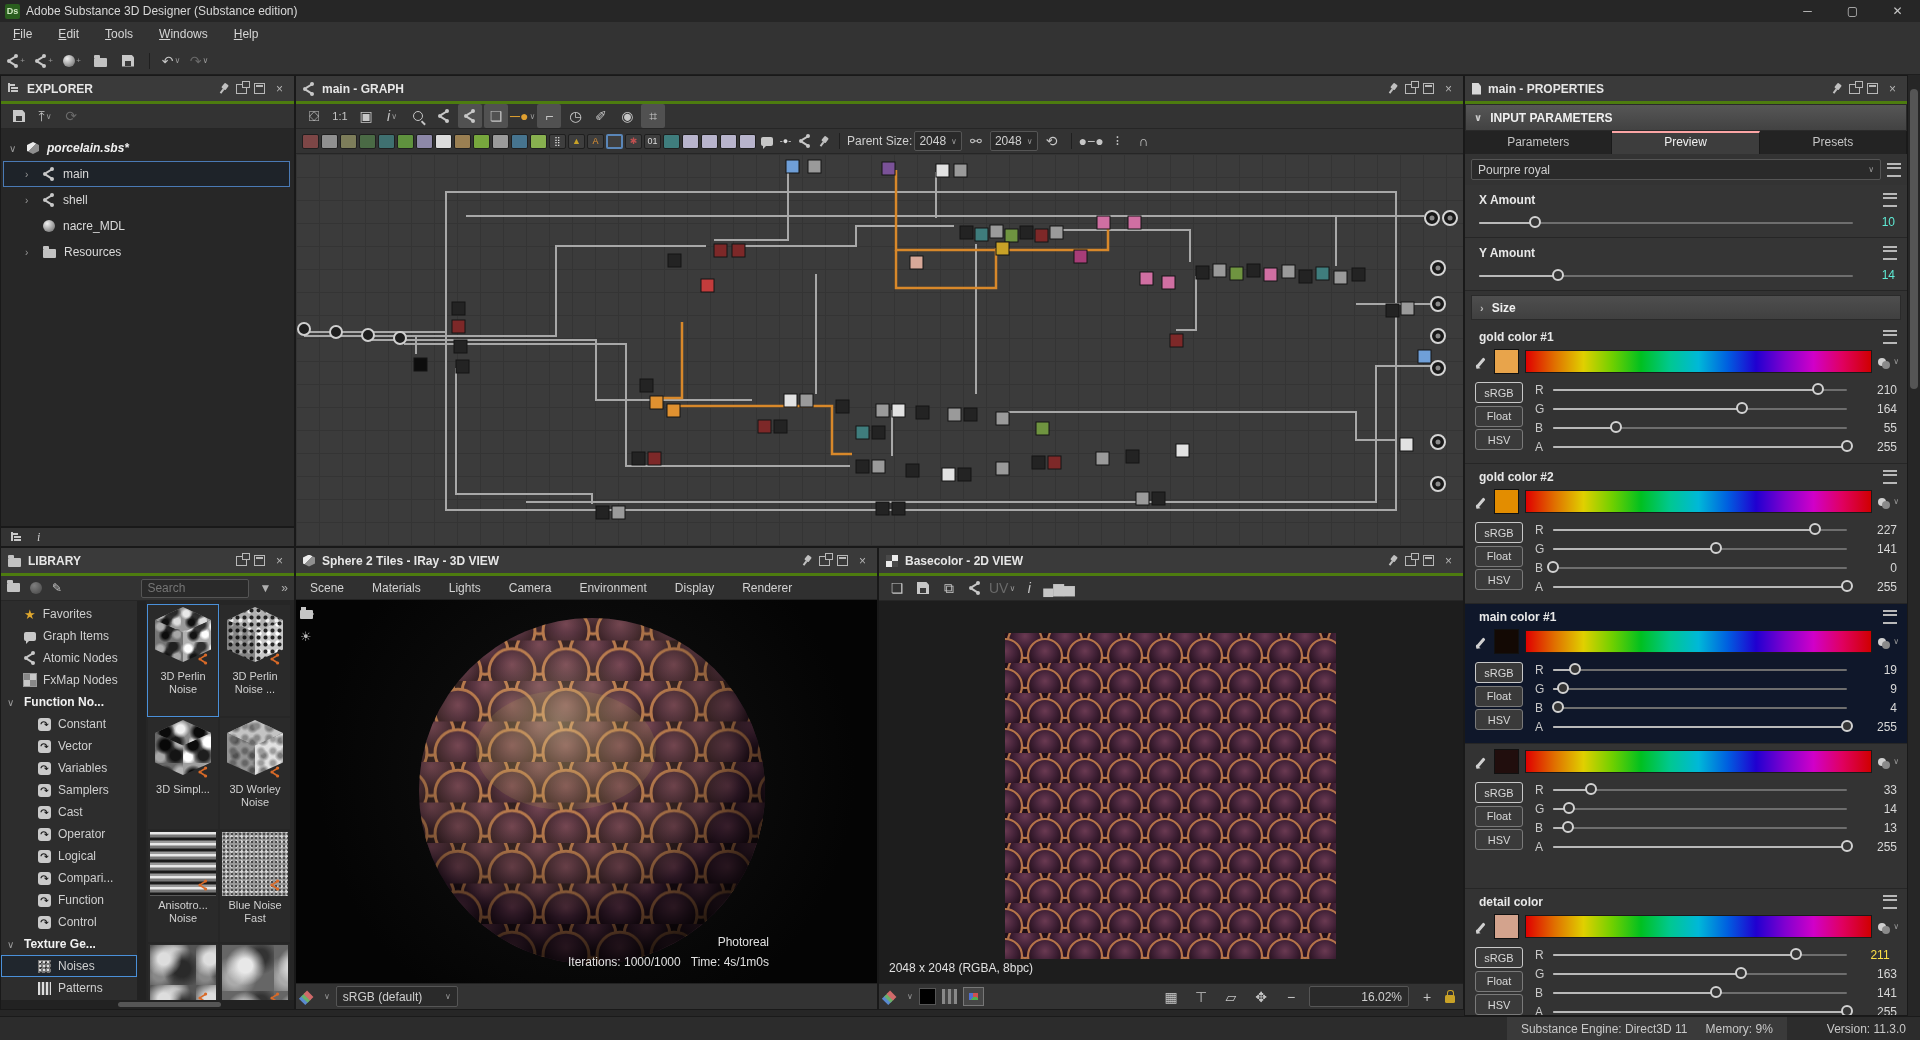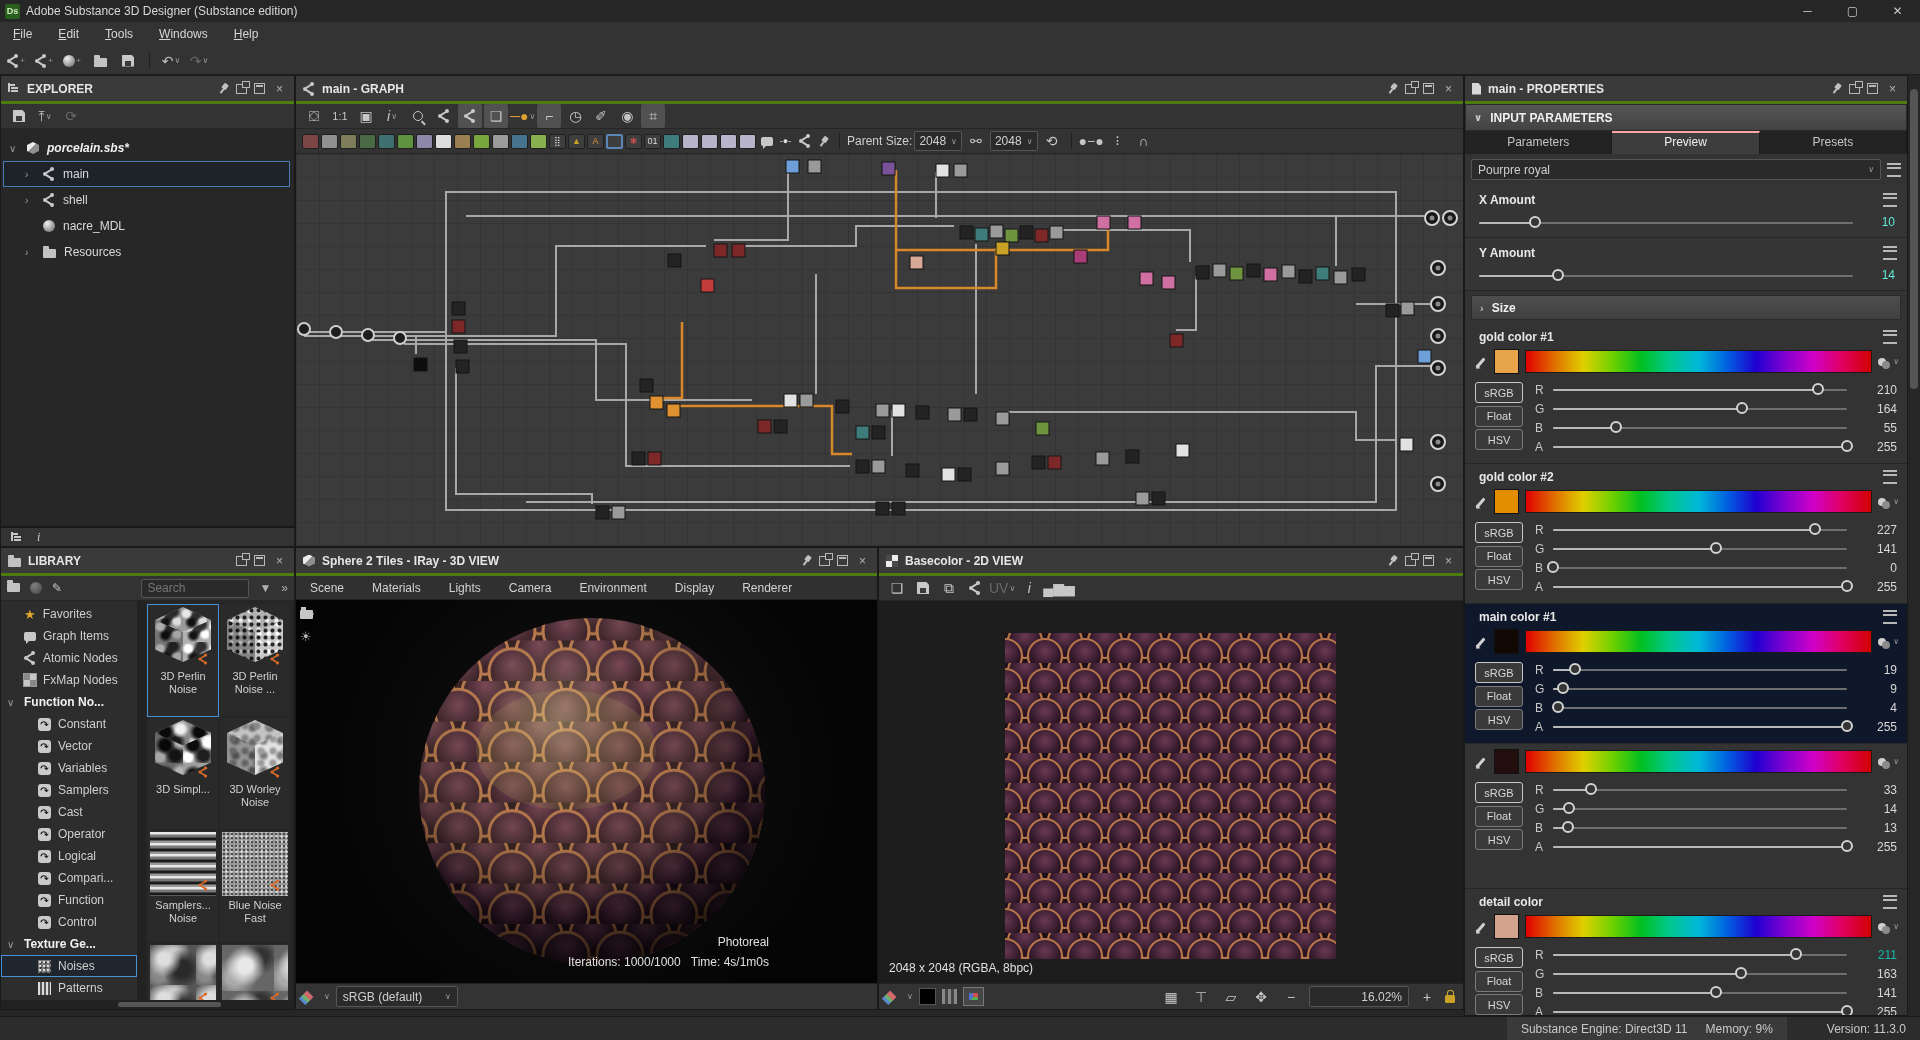--- a/index.html
+++ b/index.html
@@ -369,21 +369,21 @@
               <div class="top nz-worley"></div>
               <div class="lf nz-worley" style="filter: brightness(0.75);"></div>
               <div class="rt nz-worley" style="filter: brightness(1.15);"></div>
             </div>
             <span class="ic i-dots orange" style="position: absolute; right: 8px; top: 52px; transform: scale(0.8);"></span>
             <div class="tlabel">3D Worley Noise</div>
           </div>
           <div class="thumb">
             <div class="nz-streak" style="width: 66px; height: 64px; margin: 1px auto;"></div>
             <span class="ic i-dots orange" style="position: absolute; right: 8px; top: 52px; transform: scale(0.8);"></span>
-            <div class="tlabel">Samplers... Noise</div>
+            <div class="tlabel">Anisotro... Noise</div>
           </div>
           <div class="thumb">
             <div class="nz-grain" style="width: 66px; height: 64px; margin: 1px auto;"></div>
             <span class="ic i-dots orange" style="position: absolute; right: 8px; top: 52px; transform: scale(0.8);"></span>
             <div class="tlabel">Blue Noise Fast</div>
           </div>
           <div class="thumb">
             <div class="nz-cloud" style="width: 66px; height: 64px; margin: 1px auto;"></div>
             <span class="ic i-dots orange" style="position: absolute; right: 8px; top: 52px; transform: scale(0.8);"></span>
             <div class="tlabel"></div>
@@ -1081,21 +1081,21 @@
             <div style="flex: 1 1 0%; padding-right: 0px;">
               <div style="display: flex; align-items: center; gap: 8px; height: 19px; padding-left: 8px;">
                 <span style="width: 10px; color: rgb(200, 200, 200);">R</span>
                 <div style="flex: 1 1 0%; position: relative; margin-right: 8px;">
                   <div class="slider">
                     <div class="tr"></div>
                     <div class="fl" style="width: 82.7451%;"></div>
                     <div class="kn" style="left: calc(82.7451% - 6px);"></div>
                   </div>
                 </div>
-                <span style="width: 34px; text-align: right; color: #14b8a6; margin-right: 10px;">211</span>
+                <span style="width: 34px; text-align: center; color: #fde047; margin-right: 10px;">211</span>
               </div>
               <div style="display: flex; align-items: center; gap: 8px; height: 19px; padding-left: 8px;">
                 <span style="width: 10px; color: rgb(200, 200, 200);">G</span>
                 <div style="flex: 1 1 0%; position: relative; margin-right: 8px;">
                   <div class="slider">
                     <div class="tr"></div>
                     <div class="fl" style="width: 63.9216%;"></div>
                     <div class="kn" style="left: calc(63.9216% - 6px);"></div>
                   </div>
                 </div>

